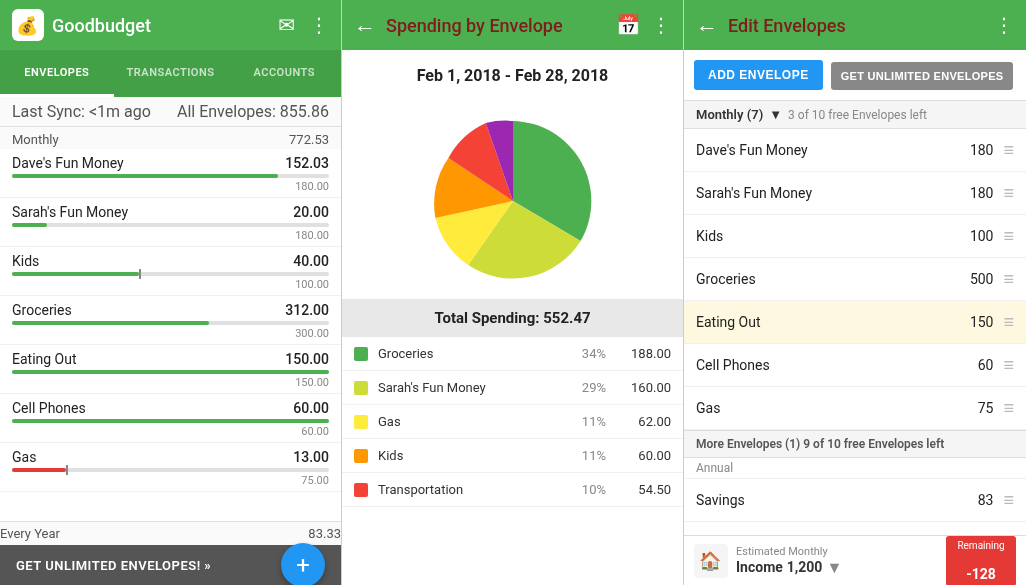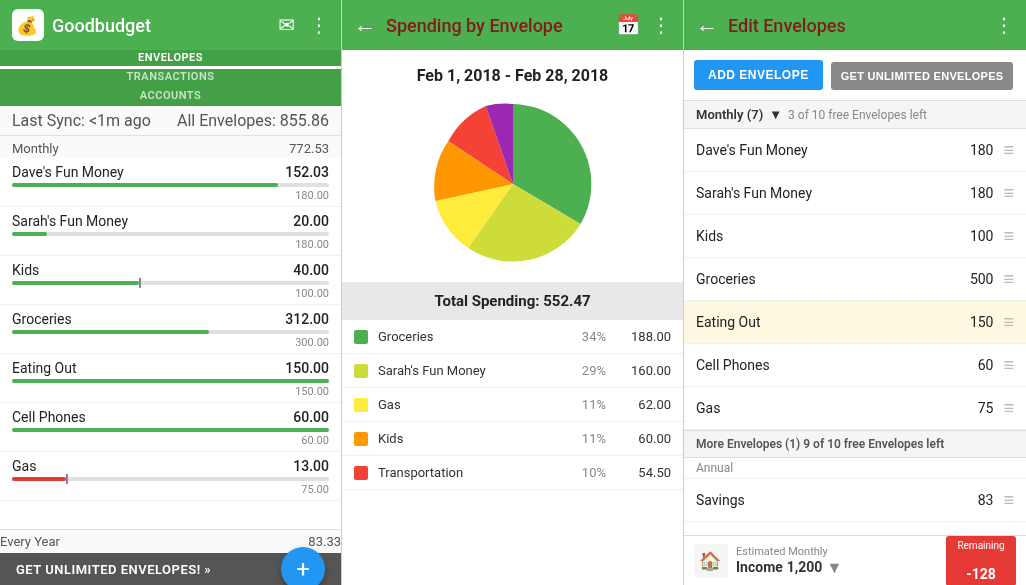--- a/index.html
+++ b/index.html
@@ -65,22 +65,21 @@
     .header-icon {
       color: white;
       font-size: 20px;
       cursor: pointer;
     }
 
     
     .nav-tabs {
       background: #43A047;
       display: flex;
-      height: 56px;
-      flex-direction: column;
+      height: 47px;
     }
     .nav-tab {
       flex: 1;
       display: flex;
       align-items: center;
       justify-content: center;
       color: rgba(255,255,255,0.7);
       font-size: 11px;
       font-weight: 600;
       letter-spacing: 0.5px;
@@ -162,21 +161,21 @@
     }
 
     
     .bottom-bar {
       background: #555;
       color: white;
       display: flex;
       align-items: center;
       justify-content: space-between;
       padding: 10px 16px;
-      height: 32px;
+      height: 40px;
       position: relative;
     }
     .bottom-bar-text {
       font-size: 13px;
       font-weight: 600;
       color: white;
       letter-spacing: 0.5px;
     }
     .fab {
       width: 44px;
@@ -230,21 +229,21 @@
       background: white;
       display: flex;
       flex-direction: column;
       align-items: center;
       padding: 16px 8px 8px;
     }
     .chart-date {
       font-size: 16px;
       font-weight: 700;
       color: #222;
-      margin-bottom: 9px;
+      margin-bottom: 26px;
     }
     .pie-container {
       position: relative;
       width: 200px;
       height: 180px;
     }
     .total-spending-bar {
       background: #e8e8e8;
       width: 100%;
       padding: 10px 16px;

